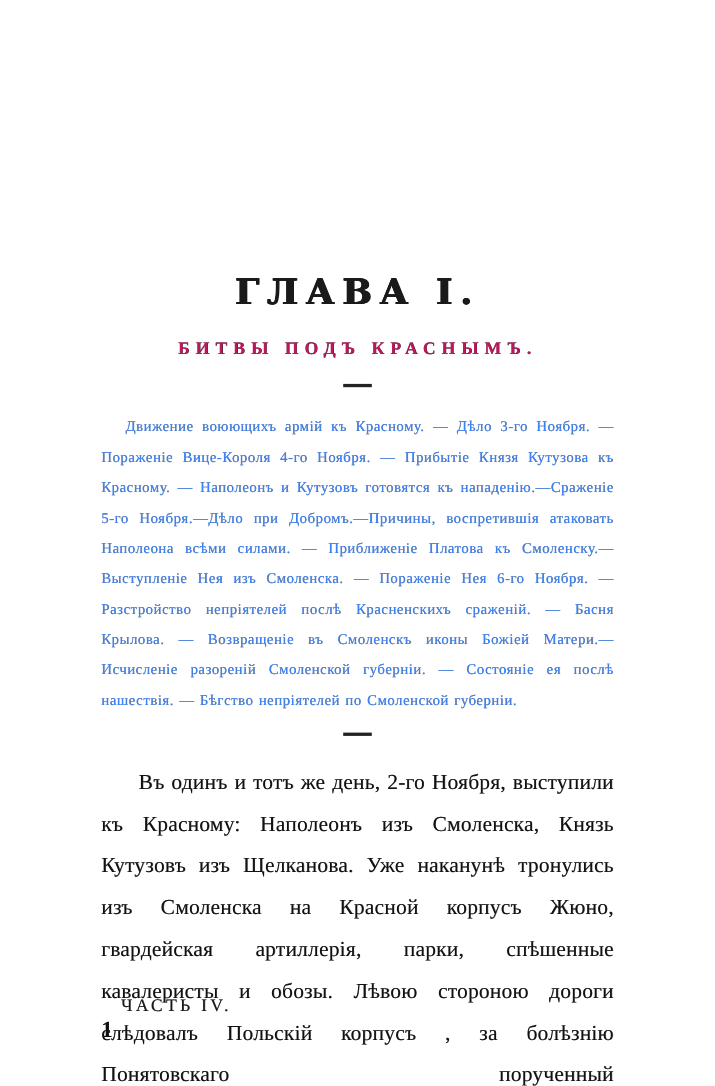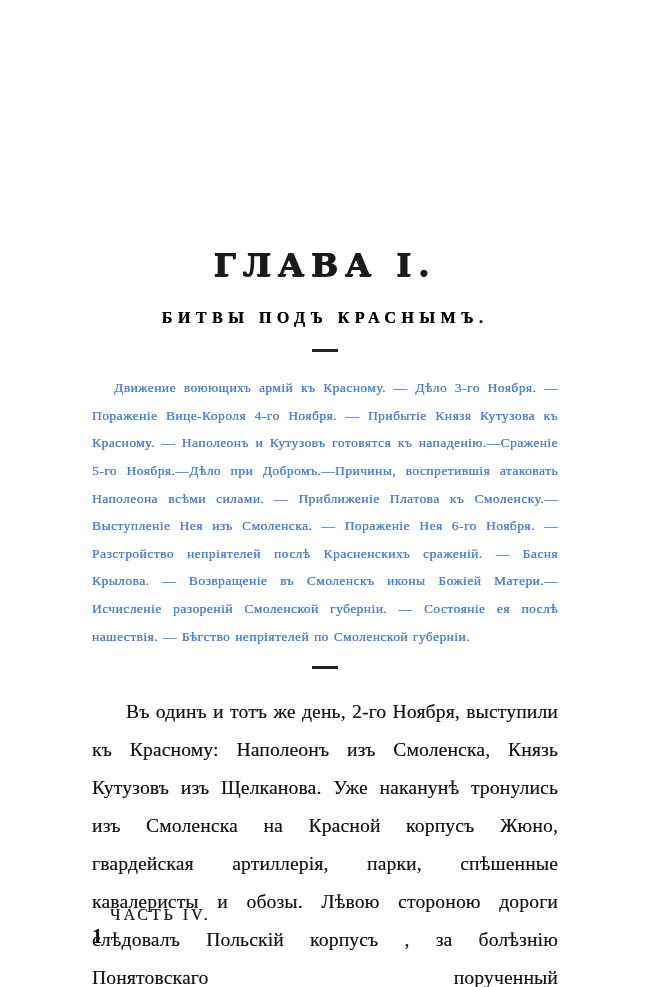--- a/index.html
+++ b/index.html
@@ -38,21 +38,21 @@
     text-shadow: 0.7px 0 0 #1a1a1a, -0.4px 0 0 #1a1a1a, 0 0.5px 0 #262626;
     margin: 0 0 26px 0;
     line-height: 1.1;
   }
   .chapter-subtitle {
     text-align: center;
     font-family: "Liberation Serif", serif;
     font-weight: bold;
     font-size: 16px;
     letter-spacing: 5.5px;
-    color: #000000;
+    color: #be185d;
     margin: 0 0 22px 0;
     text-shadow: 0.35px 0 0 #1f1f1f;
   }
   .rule-dash {
     width: 26px;
     height: 3px;
     background: #222;
     margin: 0 auto 22px auto;
   }
   .rule-dash.second {

